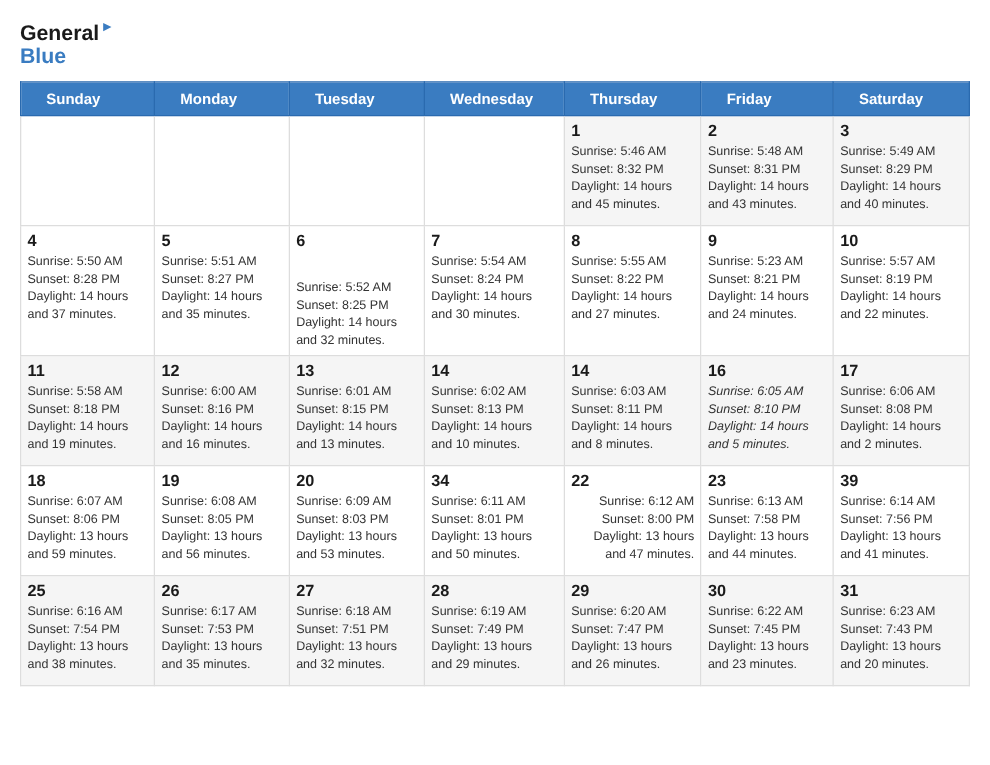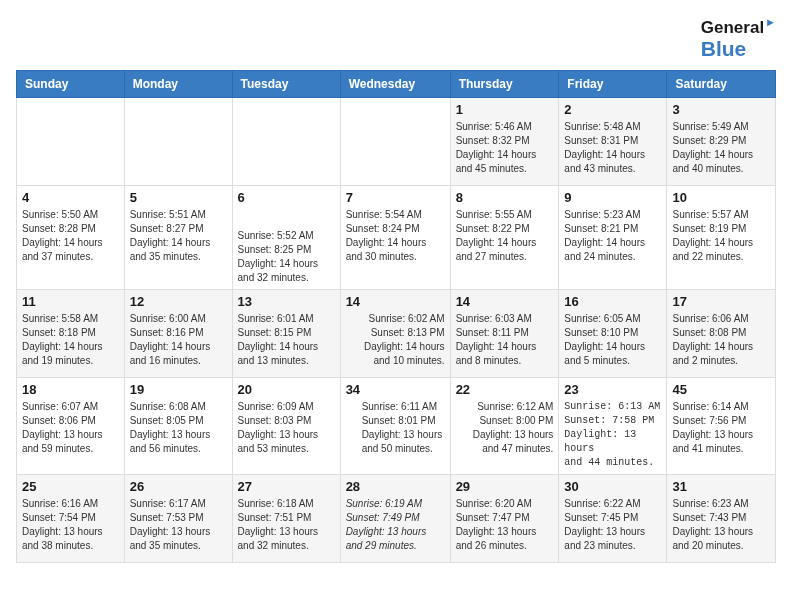--- a/index.html
+++ b/index.html
@@ -5,21 +5,21 @@
     * { box-sizing: border-box; margin: 0; padding: 0; }
     body {
       font-family: Arial, sans-serif;
       background: #fff;
       width: 792px;
       min-height: 612px;
       padding: 16px;
     }
     .header {
       display: flex;
-      justify-content: flex-end;
+      justify-content: flex-start;
       align-items: flex-start;
       margin-bottom: 10px;
     }
     .logo {
       display: flex;
       align-items: center;
       gap: 4px;
     }
     .title-block { text-align: right; }
     .month-year {
@@ -36,21 +36,21 @@
     table {
       width: 100%;
       border-collapse: collapse;
       font-size: 11px;
     }
     thead tr {
       background-color: #3a7cc1;
       color: #fff;
     }
     thead th {
-      padding: 6px 8px;
+      padding: 6px 20px;
       font-weight: bold;
       font-size: 12px;
       border: 1px solid #2a6aaf;
       text-align: left;
     }
     tbody tr { background: #fff; }
     tbody tr:nth-child(odd) { background: #f5f5f5; }
     td {
       border: 1px solid #ddd;
       padding: 4px 5px;
@@ -71,21 +71,21 @@
     }
     .empty-cell { background: #fff !important; }
   </style>
 </head>
 <body>
 
 <div class="header">
   <div class="logo">
   <div style="display:flex;flex-direction:column;line-height:1.1;">
     <span style="font-size:17px;font-weight:bold;color:#1a1a1a;">General<span style="color:#3a7cc1;font-size:11px;vertical-align:super;margin-left:1px;">►</span></span>
-    <span style="font-size:21px;font-weight:bold;color:#3a7cc1;">Blue</span>
+    <span style="font-size:17px;font-weight:bold;color:#3a7cc1;">Blue</span>
   </div>
 </div>
   <div class="title-block">
     <div class="month-year"></div>
     <div class="location"></div>
   </div>
 </div>
 
 <table>
   <thead>
@@ -195,35 +195,35 @@
         </td>
         <td>
           <div class="day-num">13</div>
           <div class="cell-text" style="white-space: pre-line;">Sunrise: 6:01 AM
 Sunset: 8:15 PM
 Daylight: 14 hours
 and 13 minutes.</div>
         </td>
         <td>
           <div class="day-num">14</div>
-          <div class="cell-text" style="white-space: pre-line; text-align: right;">Sunrise: 6:02 AM
+          <div class="cell-text" style="white-space: pre-line;">Sunrise: 6:02 AM
 Sunset: 8:13 PM
 Daylight: 14 hours
 and 10 minutes.</div>
         </td>
         <td>
           <div class="day-num">14</div>
           <div class="cell-text" style="white-space: pre-line;">Sunrise: 6:03 AM
 Sunset: 8:11 PM
 Daylight: 14 hours
 and 8 minutes.</div>
         </td>
         <td>
           <div class="day-num">16</div>
-          <div class="cell-text" style="white-space: pre-line;">Sunrise: 6:05 AM
+          <div class="cell-text" style="white-space: pre-line; font-style: italic;">Sunrise: 6:05 AM
 Sunset: 8:10 PM
 Daylight: 14 hours
 and 5 minutes.</div>
         </td>
         <td>
           <div class="day-num">17</div>
           <div class="cell-text" style="white-space: pre-line;">Sunrise: 6:06 AM
 Sunset: 8:08 PM
 Daylight: 14 hours
 and 2 minutes.</div>
@@ -246,41 +246,41 @@
         </td>
         <td>
           <div class="day-num">20</div>
           <div class="cell-text" style="white-space: pre-line;">Sunrise: 6:09 AM
 Sunset: 8:03 PM
 Daylight: 13 hours
 and 53 minutes.</div>
         </td>
         <td>
           <div class="day-num">34</div>
-          <div class="cell-text" style="white-space: pre-line; margin-left: 16px;">Sunrise: 6:11 AM
+          <div class="cell-text" style="white-space: pre-line;">Sunrise: 6:11 AM
 Sunset: 8:01 PM
 Daylight: 13 hours
 and 50 minutes.</div>
         </td>
         <td>
           <div class="day-num">22</div>
           <div class="cell-text" style="white-space: pre-line; text-align: right;">Sunrise: 6:12 AM
 Sunset: 8:00 PM
 Daylight: 13 hours
 and 47 minutes.</div>
         </td>
         <td>
           <div class="day-num">23</div>
-          <div class="cell-text" style="white-space: pre-line; font-family: Liberation Mono, monospace;">Sunrise: 6:13 AM
+          <div class="cell-text" style="white-space: pre-line;">Sunrise: 6:13 AM
 Sunset: 7:58 PM
 Daylight: 13 hours
 and 44 minutes.</div>
         </td>
         <td>
-          <div class="day-num">45</div>
+          <div class="day-num">39</div>
           <div class="cell-text" style="white-space: pre-line;">Sunrise: 6:14 AM
 Sunset: 7:56 PM
 Daylight: 13 hours
 and 41 minutes.</div>
         </td>
       </tr>
       <tr>
         <td>
           <div class="day-num">25</div>
           <div class="cell-text" style="white-space: pre-line;">Sunrise: 6:16 AM
@@ -297,21 +297,21 @@
         </td>
         <td>
           <div class="day-num">27</div>
           <div class="cell-text" style="white-space: pre-line;">Sunrise: 6:18 AM
 Sunset: 7:51 PM
 Daylight: 13 hours
 and 32 minutes.</div>
         </td>
         <td>
           <div class="day-num">28</div>
-          <div class="cell-text" style="white-space: pre-line; font-style: italic;">Sunrise: 6:19 AM
+          <div class="cell-text" style="white-space: pre-line;">Sunrise: 6:19 AM
 Sunset: 7:49 PM
 Daylight: 13 hours
 and 29 minutes.</div>
         </td>
         <td>
           <div class="day-num">29</div>
           <div class="cell-text" style="white-space: pre-line;">Sunrise: 6:20 AM
 Sunset: 7:47 PM
 Daylight: 13 hours
 and 26 minutes.</div>

